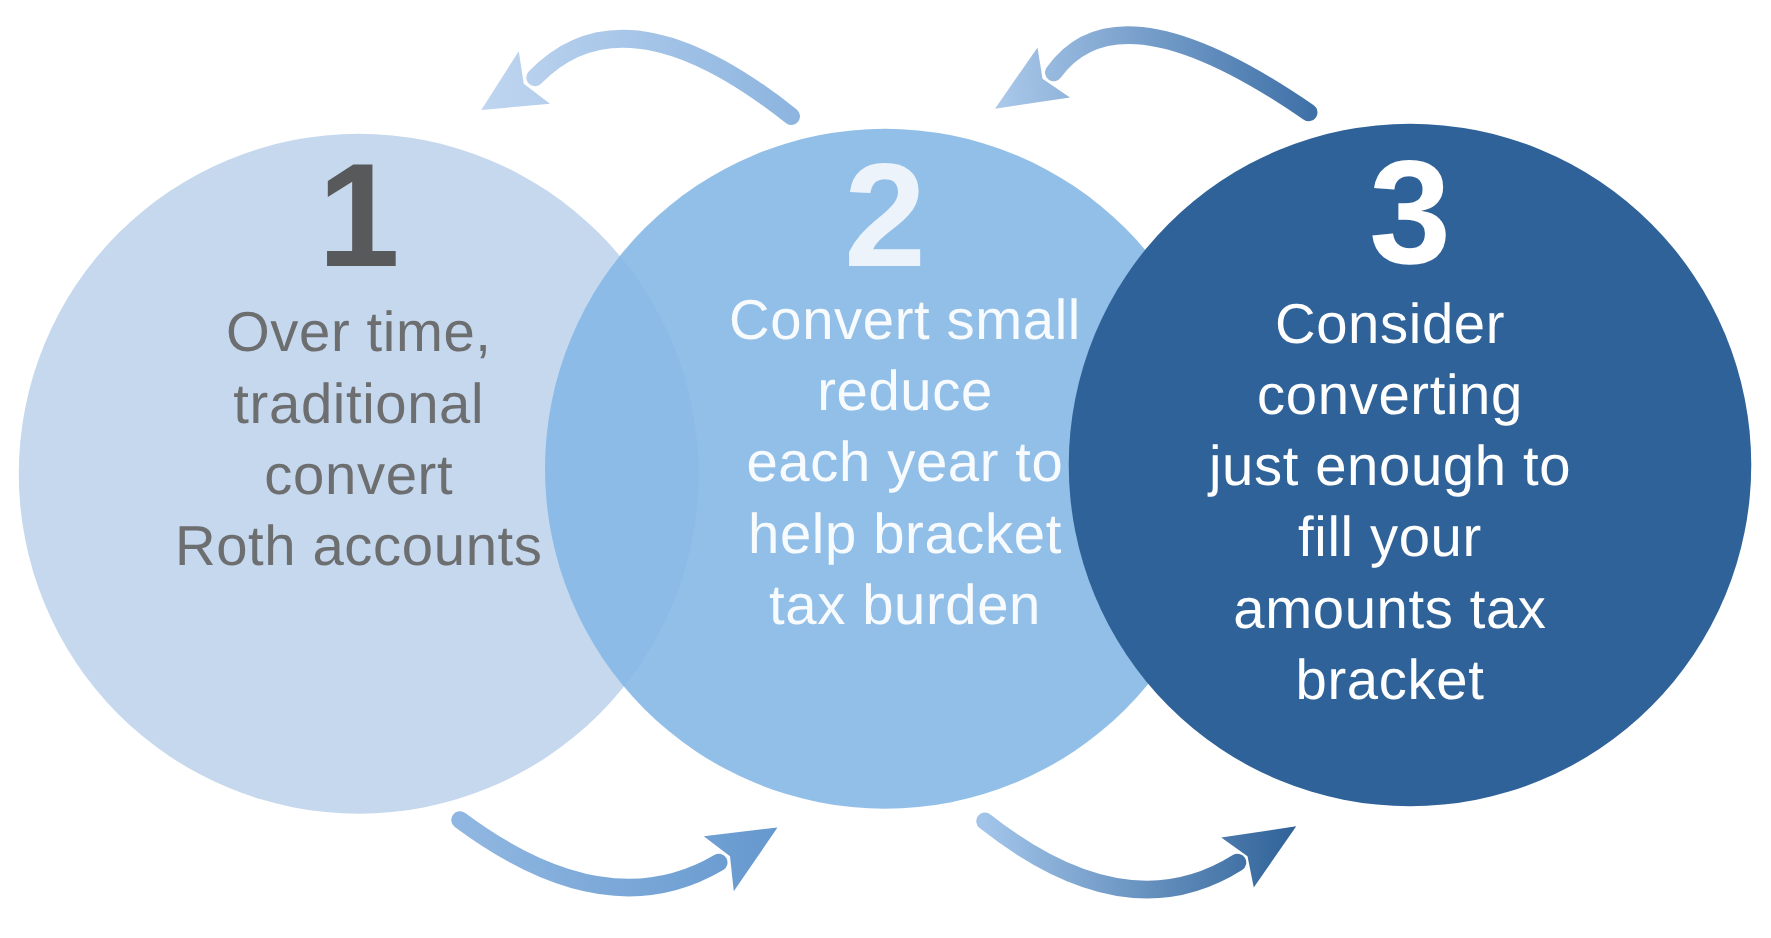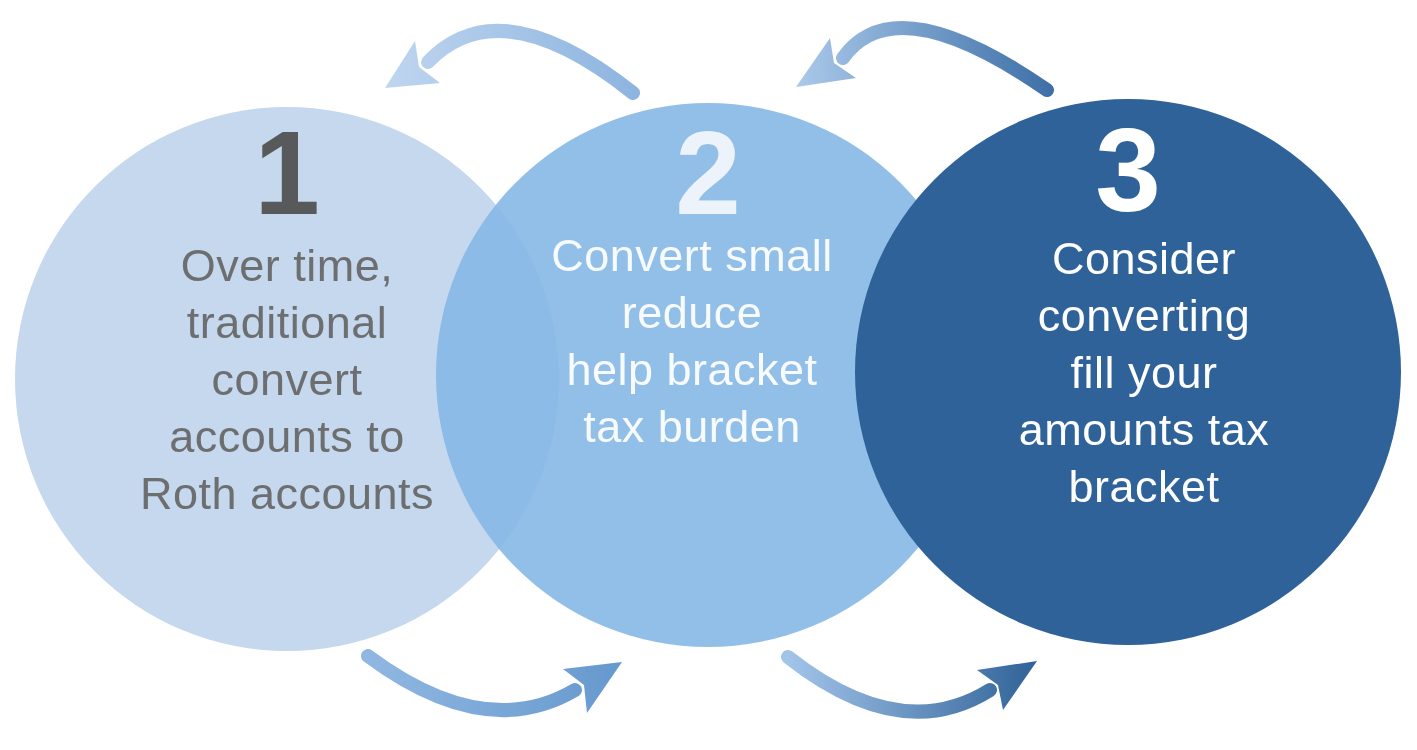--- a/index.html
+++ b/index.html
@@ -33,22 +33,22 @@
     width: 480px;
     text-align: center;
     font-size: 45px;
     line-height: 57px;
     letter-spacing: 0.5px;
   }
   .num-1 { left: 127px; top: 114px; color: var(--step-1-number, #58595b); }
   .num-2 { left: 548px; top: 114px; color: var(--step-2-number, #edf3fb); }
   .num-3 { left: 968px; top: 111px; color: var(--step-3-number, #ffffff); }
   .lines-1 { left: 47px;  top: 227px; color: var(--step-1-text, #6d6e70); margin-top: 10px; }
-  .lines-2 { left: 452px; top: 227px; color: var(--step-2-text, #f8fbfe); }
-  .lines-3 { left: 904px; top: 230px; color: var(--step-3-text, #fefefe); }
+  .lines-2 { left: 484px; top: 227px; color: var(--step-2-text, #f8fbfe); }
+  .lines-3 { left: 872px; top: 230px; color: var(--step-3-text, #fefefe); }
 </style>
 </head>
 <body>
 
 <div class="canvas">
 
   <svg class="layer" width="1417" height="750" viewBox="0 0 1417 750">
     <defs>
       <linearGradient id="gradTopLeft" gradientUnits="userSpaceOnUse" x1="380" y1="70" x2="640" y2="60">
         <stop offset="0" stop-color="#c0d6f0"></stop>
@@ -91,34 +91,35 @@
       <path d="M 788 657 Q 901 746 990 690" fill="none" stroke="url(#gradBottomRight)" stroke-width="14" stroke-linecap="round"></path>
       <polygon points="1037,661 977,670 998,685 1003,710" fill="url(#gradBottomRight)"></polygon>
     </g>
   </svg>
 
   <div class="step-number num-1">1</div>
   <div class="step-lines lines-1">
     <div>Over time,</div>
     <div>traditional</div>
     <div>convert</div>
-    <div>accounts to</div>
     <div>Roth accounts</div>
   </div>
 
   <div class="step-number num-2">2</div>
   <div class="step-lines lines-2">
     <div>Convert small</div>
     <div>reduce</div>
+    <div>each year to</div>
     <div>help bracket</div>
     <div>tax burden</div>
   </div>
 
   <div class="step-number num-3">3</div>
   <div class="step-lines lines-3">
     <div>Consider</div>
     <div>converting</div>
+    <div>just enough to</div>
     <div>fill your</div>
     <div>amounts tax</div>
     <div>bracket</div>
   </div>
 
 </div>
 
 </body></html>

